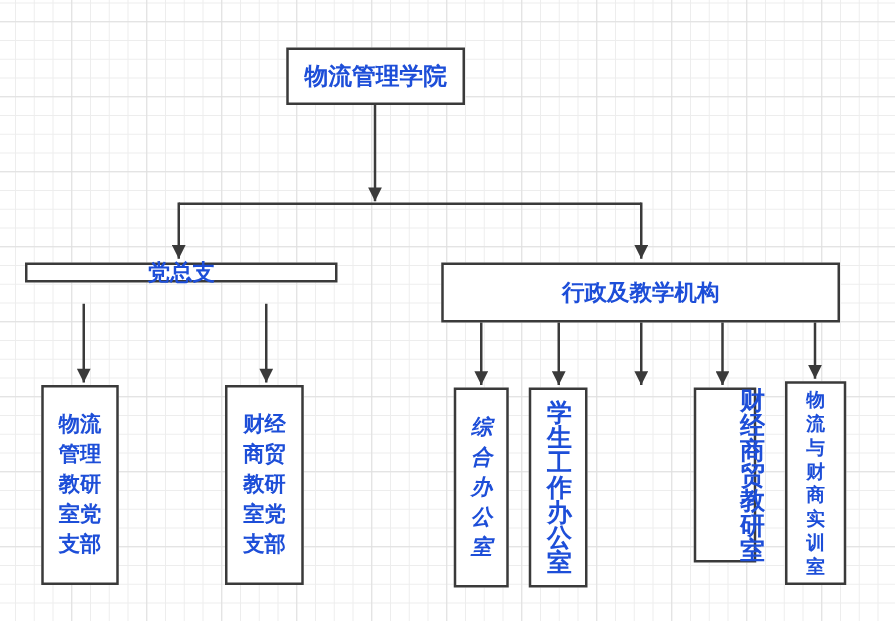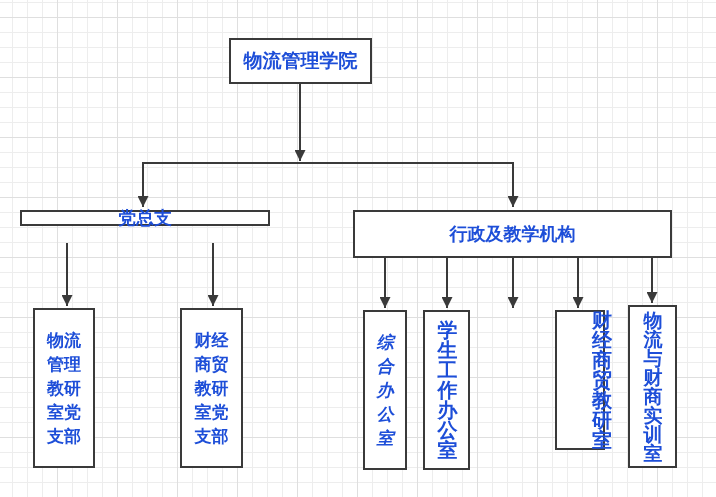--- a/index.html
+++ b/index.html
@@ -49,21 +49,21 @@
     line-height: 24px;
     word-break: break-all;
   }
   .vbox .lbl {        
     width: 18px;
     font-size: 20px;
     line-height: 20px;
     word-break: break-all;
   }
   .vbox.wide-pitch .lbl { font-size: 17px; line-height: 24px; font-style: italic; }
-  .vbox.tight-pitch .lbl { font-size: 19px; line-height: 19px; }
+  .vbox.tight-pitch .lbl { font-size: 15px; line-height: 19px; }
 </style>
 </head>
 <body>
 
 <div class="canvas">
 
   <svg class="connectors" viewBox="0 0 716 497" xmlns="http://www.w3.org/2000/svg">
     <defs>
       <marker id="arrow" viewBox="0 0 10 10" refX="10" refY="5" markerUnits="userSpaceOnUse" markerWidth="12" markerHeight="11" orient="auto">
         <path d="M0,0 L10,5 L0,10 Z" fill="#3a3a3a"></path>

